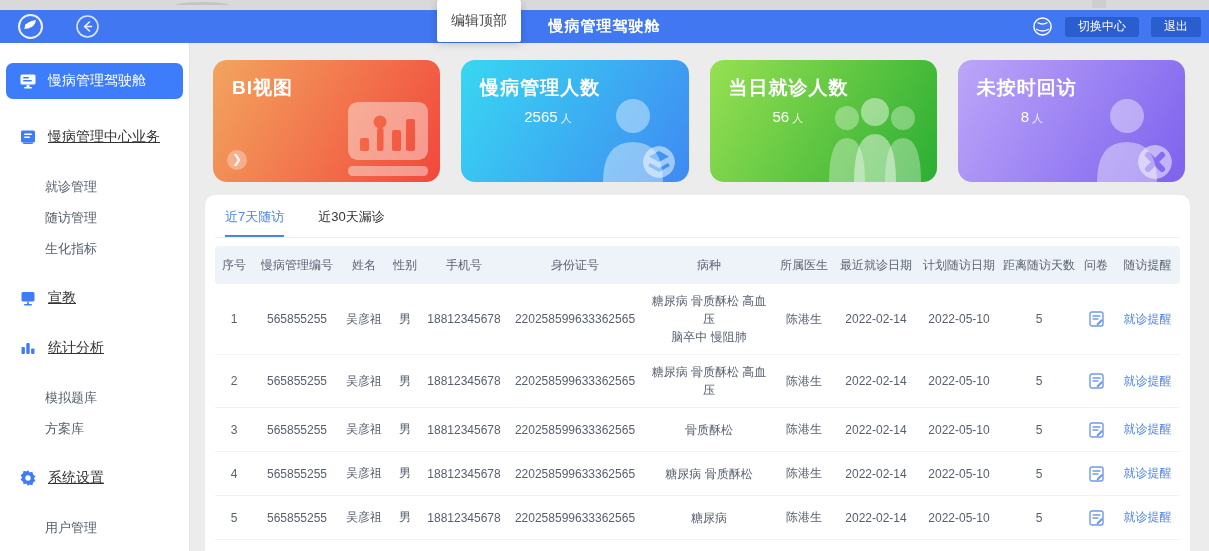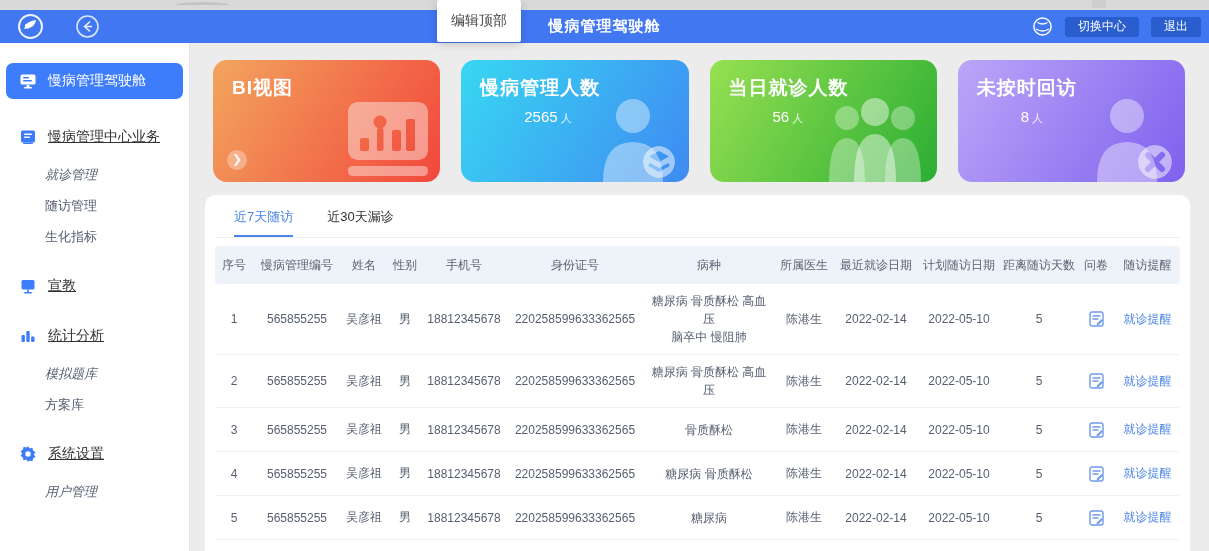--- a/index.html
+++ b/index.html
@@ -21,40 +21,40 @@
   .globe { width:21px; height:21px; }
 
   
   .edit-popup { position:absolute; left:437px; top:0; width:84px; height:42px; background:#fff; z-index:20; box-shadow:0 2px 8px rgba(0,0,0,.18); border-radius:2px; display:flex; align-items:center; justify-content:center; font-size:14px; color:#444; cursor:pointer; }
 
   
   .sidebar { position:absolute; left:0; top:43px; width:190px; height:508px; background:#fff; border-right:1px solid #e4e4e4; padding-top:20px; }
   .side-active { margin:0 6px 0 6px; height:36px; background:#3d7cfa; border-radius:7px; display:flex; align-items:center; color:#fff; font-size:14px; gap:11px; padding-left:13px; cursor:pointer; }
   .side-section { display:flex; align-items:center; gap:11px; padding-left:19px; font-size:14px; color:#333; height:24px; cursor:pointer; }
   .side-sub { padding-left:45px; font-size:13px; color:#55606e; height:22px; line-height:22px; cursor:pointer; }
-  .mt28{margin-top:26px;text-decoration:underline;} .mt14{margin-top:15px;font-style:italic;} .mt10{margin-top:9px;}
+  .mt28{margin-top:26px;text-decoration:underline;} .mt14{margin-top:27px;} .mt10{margin-top:9px;}
   .icon18 { width:18px; height:18px; flex:0 0 18px; }
 
   
   .main { position:absolute; left:190px; top:43px; right:0; bottom:0; }
 
   
   .cards { position:absolute; left:23px; right:24px; top:17px; height:122px; display:flex; gap:21px; }
   .card { flex:1; border-radius:14px; position:relative; overflow:hidden; color:#fff; padding:15px 0 0 19px; cursor:pointer; }
   .card-title { font-size:19px; font-weight:bold; letter-spacing:1px; }
   .card-count { margin-top:7px; font-size:15px;margin-left:44px; }
   .card-count .unit { font-size:11px; opacity:.85; margin-left:3px; }
   .card-art { position:absolute; right:10px; bottom:0; }
   .card-arrow { position:absolute; left:14px; bottom:12px; width:20px; height:20px; border-radius:50%; background:rgba(255,255,255,.32); color:rgba(255,255,255,.9); font-size:12px; line-height:19px; text-align:center; cursor:pointer; }
 
   
   .panel { position:absolute; left:15px; right:19px; top:152px; bottom:0; background:#fff; border-radius:10px 10px 0 0; overflow:hidden; padding:0 10px; }
   .tabs { display:flex; gap:34px; padding:13px 10px 0 10px; border-bottom:1px solid #f0f0f0; }
   .tab { font-size:13px; color:#333; padding-bottom:9px; cursor:pointer; }
-  .tab.active { color:#4a86e8; border-bottom:2px solid #4a86e8;margin-left:9px; }
+  .tab.active { color:#4a86e8; border-bottom:2px solid #4a86e8; }
   table { width:965px; table-layout:fixed; border-collapse:collapse; margin-top:8px; }
   thead th { background:#eef2f9; font-size:12px; color:#5b6372; font-weight:normal; height:38px; text-align:center; }
   thead th:first-child { border-radius:4px 0 0 4px; } thead th:last-child { border-radius:0 4px 4px 0; }
   tbody td { font-size:12px; color:#565f6e; text-align:center; padding:13px 3px; border-bottom:1px solid #f1f2f6; }
   td.disease { white-space:pre-line; line-height:1.5; padding:8px 3px; }
   td.remind a { color:#4e87e8; text-decoration:none; cursor:pointer; }
   .q-icon { width:15px; height:16px; vertical-align:middle; cursor:pointer; }
 </style>
 </head>
 <body>

